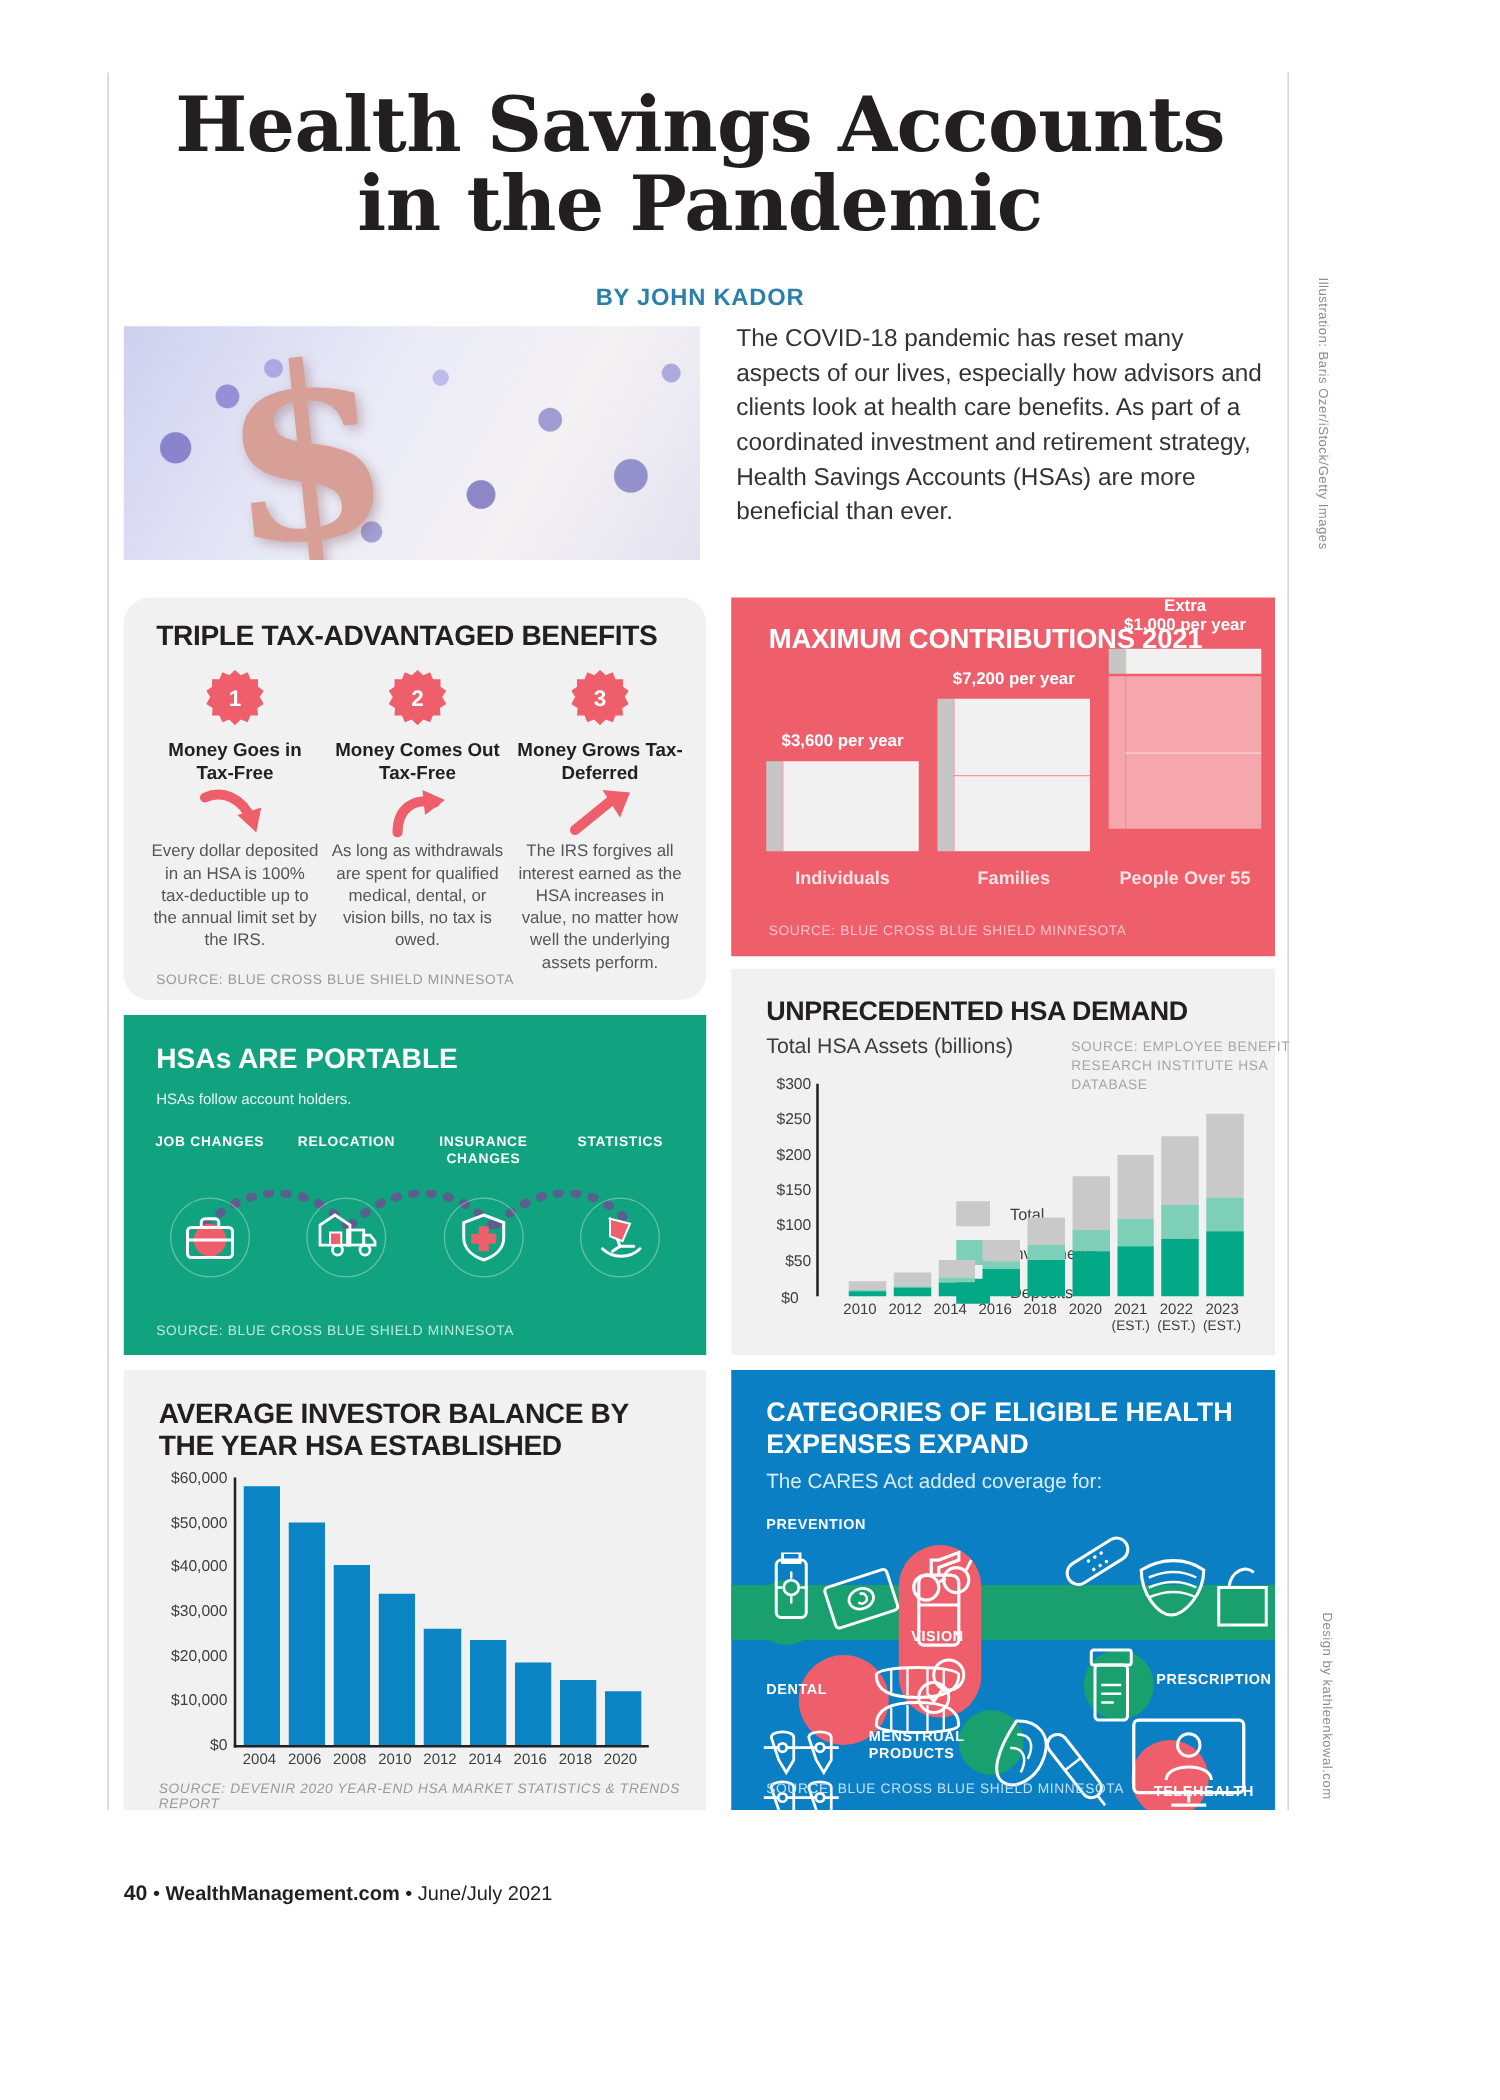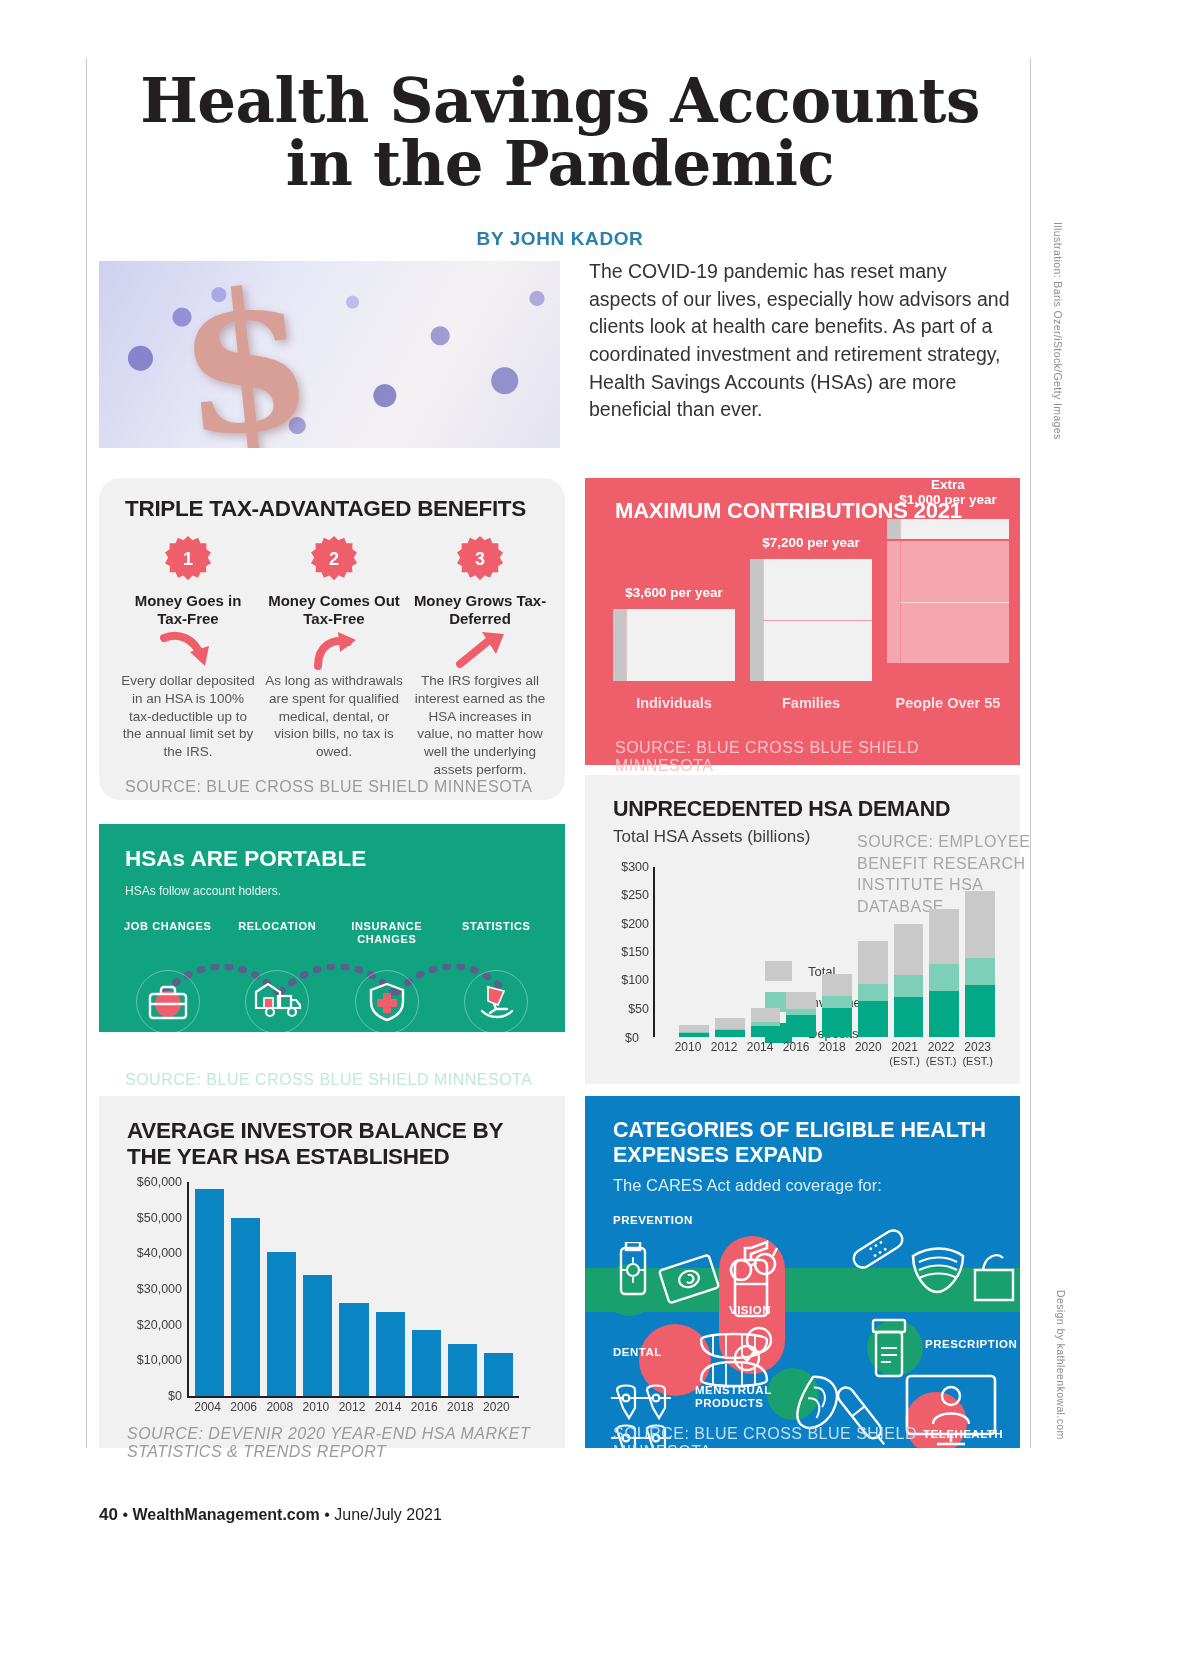--- a/index.html
+++ b/index.html
@@ -77,21 +77,21 @@
     font-size:10.5px;letter-spacing:.4px;color:#8d8d8d;
     writing-mode:vertical-rl;
     white-space:nowrap;
   }
   .cred-illu{left:1052px;top:222px;}
   .cred-design{left:1055px;top:1290px;}
 
   
   .panel{position:absolute;box-sizing:border-box;}
   .src{
-    font-size:16px;letter-spacing:.5px;
+    font-size:11px;letter-spacing:.5px;
   }
 
   
   #p-triple{left:99px;top:478px;width:466px;height:322px;background:#f1f1f1;border-radius:21px;}
   #p-triple h2{
     margin:0;position:absolute;left:26px;top:18px;
     font-size:22.5px;font-weight:bold;letter-spacing:-.3px;color:#231f20;
   }
   .tt-col{position:absolute;top:58px;width:138px;text-align:center;}
   .tt-c1{left:20px;} .tt-c2{left:166px;} .tt-c3{left:312px;}
@@ -114,21 +114,21 @@
   .mc-label{position:absolute;bottom:8px;width:100%;text-align:center;font-size:14.5px;font-weight:bold;color:#fbe3e5;}
   .mc-caption{position:absolute;font-size:13.5px;font-weight:bold;color:#ffffff;text-align:center;white-space:nowrap;}
   .mc-bar{position:absolute;display:flex;}
   .mc-spine{width:13px;background:#c6c6c6;}
   .mc-body{flex:1;background:#f1f1f1;border-left:1px solid rgba(239,94,107,.35);}
   .mc-body.light{background:rgba(255,255,255,.45);}
   .mc-split{position:absolute;left:13px;right:0;height:1px;background:rgba(239,94,107,.6);}
   #p-max .src{position:absolute;left:30px;top:261px;color:#fbc3c8;}
 
   
-  #p-port{left:99px;top:812px;width:466px;height:208px;background:#11a37f;color:#fff;margin-top:12px;}
+  #p-port{left:99px;top:812px;width:466px;height:272px;background:#11a37f;color:#fff;}
   #p-port h2{margin:0;position:absolute;left:26px;top:22px;font-size:22.5px;font-weight:bold;}
   #p-port .sub{position:absolute;left:26px;top:60px;font-size:12px;color:#e6f6f1;}
   .port-items{position:absolute;left:14px;top:96px;width:438px;display:flex;}
   .port-item{flex:1;text-align:center;}
   .port-item .cap{font-size:11px;font-weight:bold;letter-spacing:.6px;line-height:1.22;min-height:28px;color:#ffffff;}
   .port-icon{
     width:62px;height:62px;margin:22px auto 0;border:1px solid rgba(255,255,255,.35);
     border-radius:50%;display:flex;align-items:center;justify-content:center;position:relative;
   }
   .port-dots{position:absolute;left:60px;top:140px;width:350px;height:34px;}
@@ -198,21 +198,21 @@
   <div class="title">
     <div>Health Savings Accounts</div>
     <div>in the Pandemic</div>
   </div>
   <div class="byline">BY JOHN KADOR</div>
 
   <div class="hero">
     <div class="dollar">$</div>
   </div>
 
-  <div class="lede">The COVID-19 pandemic has reset many aspects of our lives, especially how advisors and clients look at health care benefits. As part of a coordinated investment and retirement strategy, Health Savings Accounts (HSAs) are more beneficial than ever.</div>
+  <div class="lede">The COVID-18 pandemic has reset many aspects of our lives, especially how advisors and clients look at health care benefits. As part of a coordinated investment and retirement strategy, Health Savings Accounts (HSAs) are more beneficial than ever.</div>
 
   <div class="cred cred-illu">Illustration: Baris Ozer/iStock/Getty Images</div>
   <div class="cred cred-design">Design by kathleenkowal.com</div>
 
   <div class="panel" id="p-triple">
     <h2>TRIPLE TAX-ADVANTAGED BENEFITS</h2>
 
     <div class="tt-col tt-c1">
       <div class="burst">
           <span>1</span>

